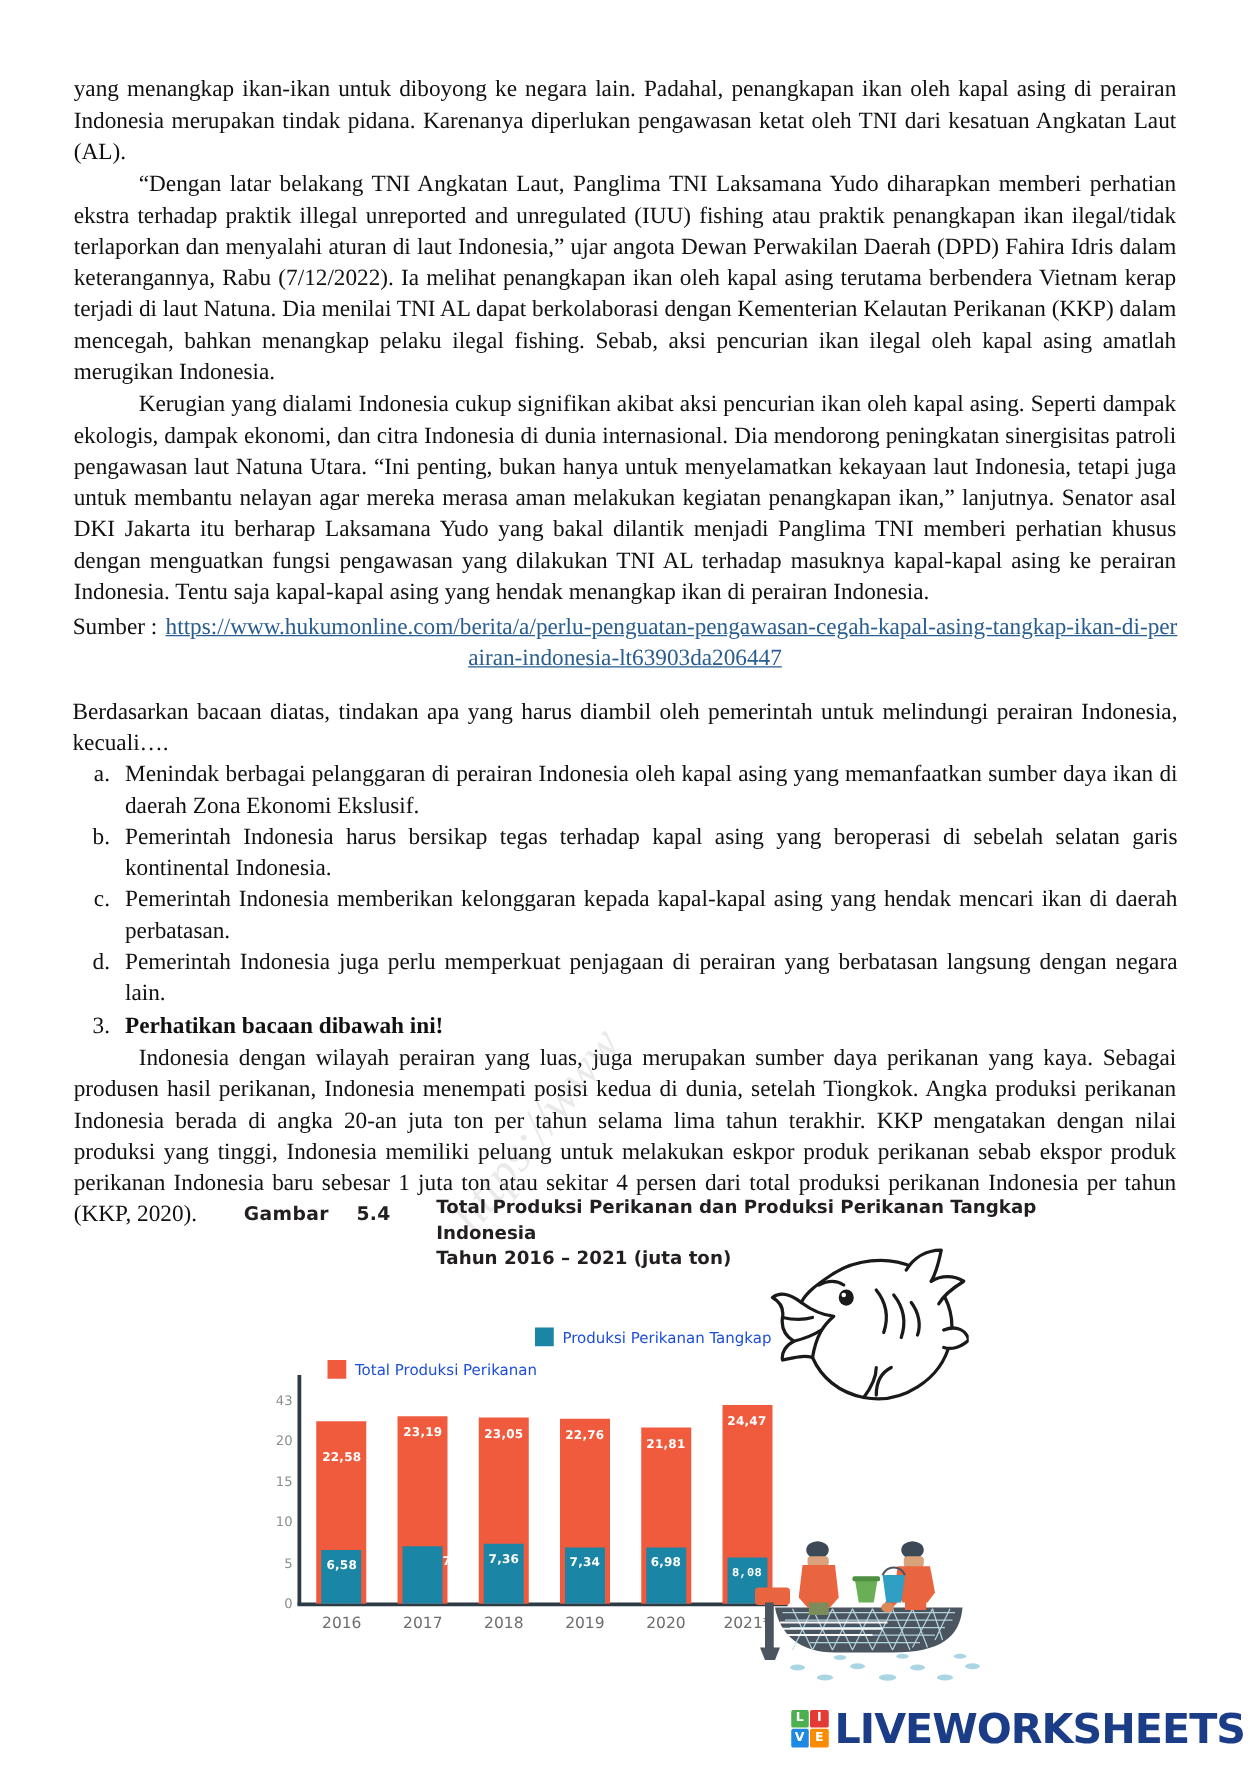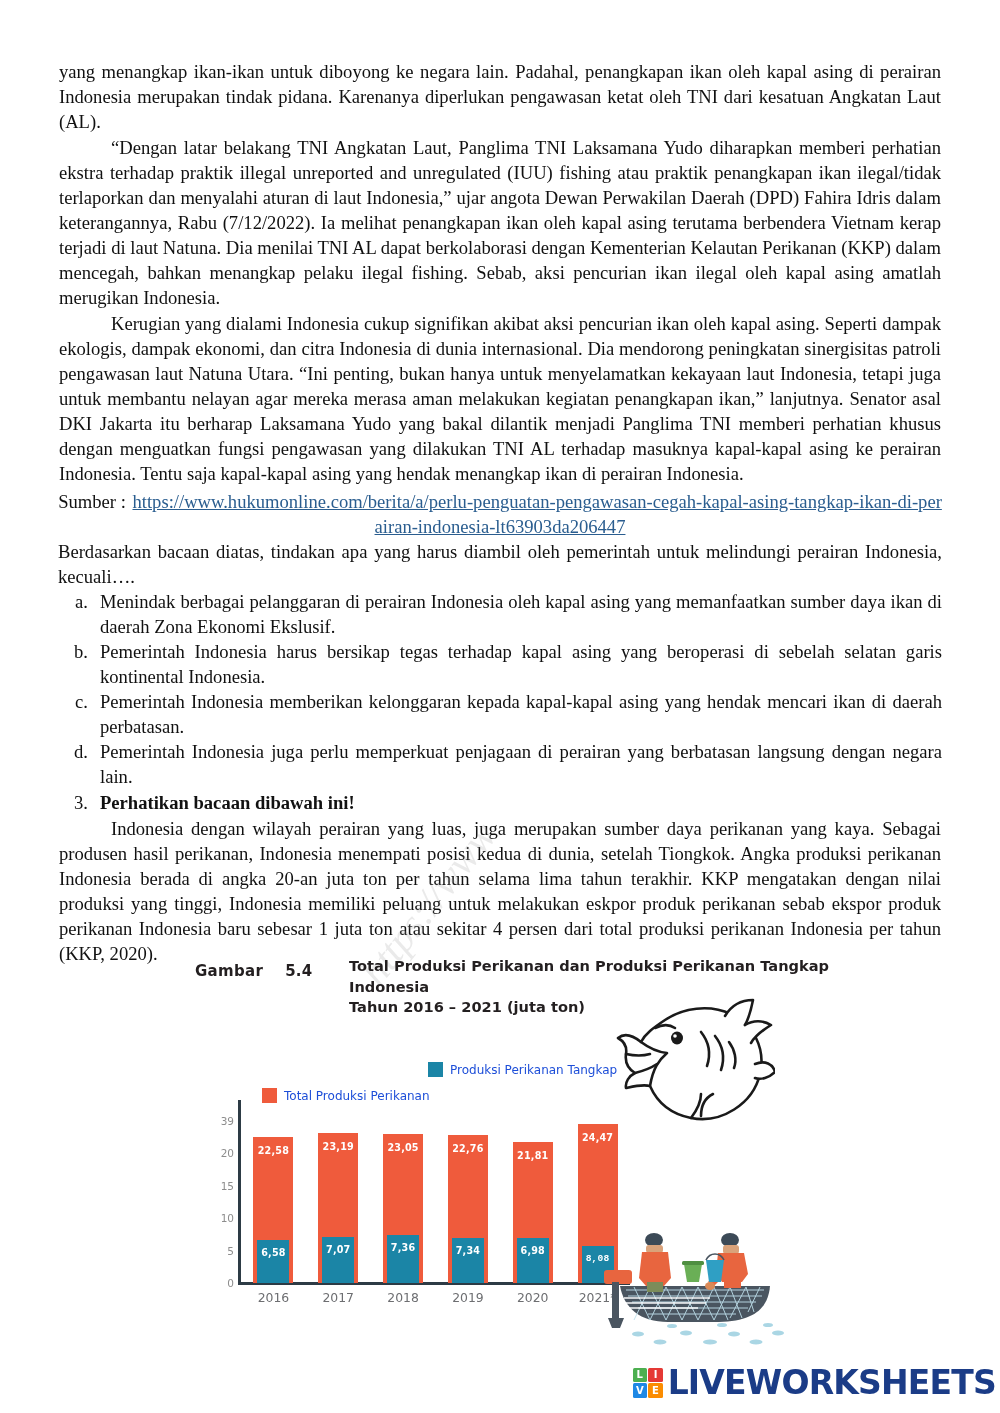--- a/index.html
+++ b/index.html
@@ -49,21 +49,21 @@
     line-height: 1.32;
   }
   .source-line .lbl { padding-right: 2px; }
   .link {
     color: #2a5d8f;
     text-decoration: underline;
     word-break: break-all;
   }
 
   .after-source {
-    margin: 0 0 0 0;
+    margin: 18px 0 0 0;
     text-align: justify;
   }
 
   
   ol.options {
     list-style: none;
     margin: 0;
     padding: 0 0 0 0;
   }
   ol.options li {
@@ -381,44 +381,44 @@
       <span class="legend-swatch" id="sw-tangkap" style="background: rgb(27, 133, 166);"></span>
       <span>Produksi Perikanan Tangkap</span>
     </div>
     <div class="legend-item" id="legend-total">
       <span class="legend-swatch" id="sw-total" style="background: rgb(239, 91, 60);"></span>
       <span>Total Produksi Perikanan</span>
     </div>
 
     <div class="chart">
       <div class="y-axis-labels" id="y-axis-labels">
-          <span style="top: 12.963px;">39</span>
+          <span style="top: 12.963px;">43</span>
           <span style="top: 45.3704px;">20</span>
           <span style="top: 77.7778px;">15</span>
           <span style="top: 110.185px;">10</span>
           <span style="top: 142.593px;">5</span>
           <span style="top: 175px;">0</span>
         </div>
       <div class="axis-line-y"></div>
       <div class="axis-line-x"></div>
       <div class="plot" id="plot-area">
           <div class="bar-group" style="left: 12.4167px;">
             <div class="bar-total" style="height: 146.352px;">
-              <div class="bar-label" style="top: 8px;">22,58</div>
+              <div class="bar-label" style="top: 24px;">22,58</div>
             </div>
             <div class="bar-tangkap" style="height: 42.6481px; margin-top: 48px;">
               <div class="bar-label" style="top: 7px;">6,58</div>
             </div>
           </div>
           <div class="bar-group" style="left: 77.25px;">
             <div class="bar-total" style="height: 150.306px;">
               <div class="bar-label" style="top: 8px;">23,19</div>
             </div>
             <div class="bar-tangkap" style="height: 45.8241px;">
-              <div class="bar-label" style="top: 7px;">7,07</div>
+              <div class="bar-label" style="top: 7px; padding-left: 28px;">7,07</div>
             </div>
           </div>
           <div class="bar-group" style="left: 142.083px;">
             <div class="bar-total" style="height: 149.398px;">
               <div class="bar-label" style="top: 8px;">23,05</div>
             </div>
             <div class="bar-tangkap" style="height: 47.7037px;">
               <div class="bar-label" style="top: 7px;">7,36</div>
             </div>
           </div>

